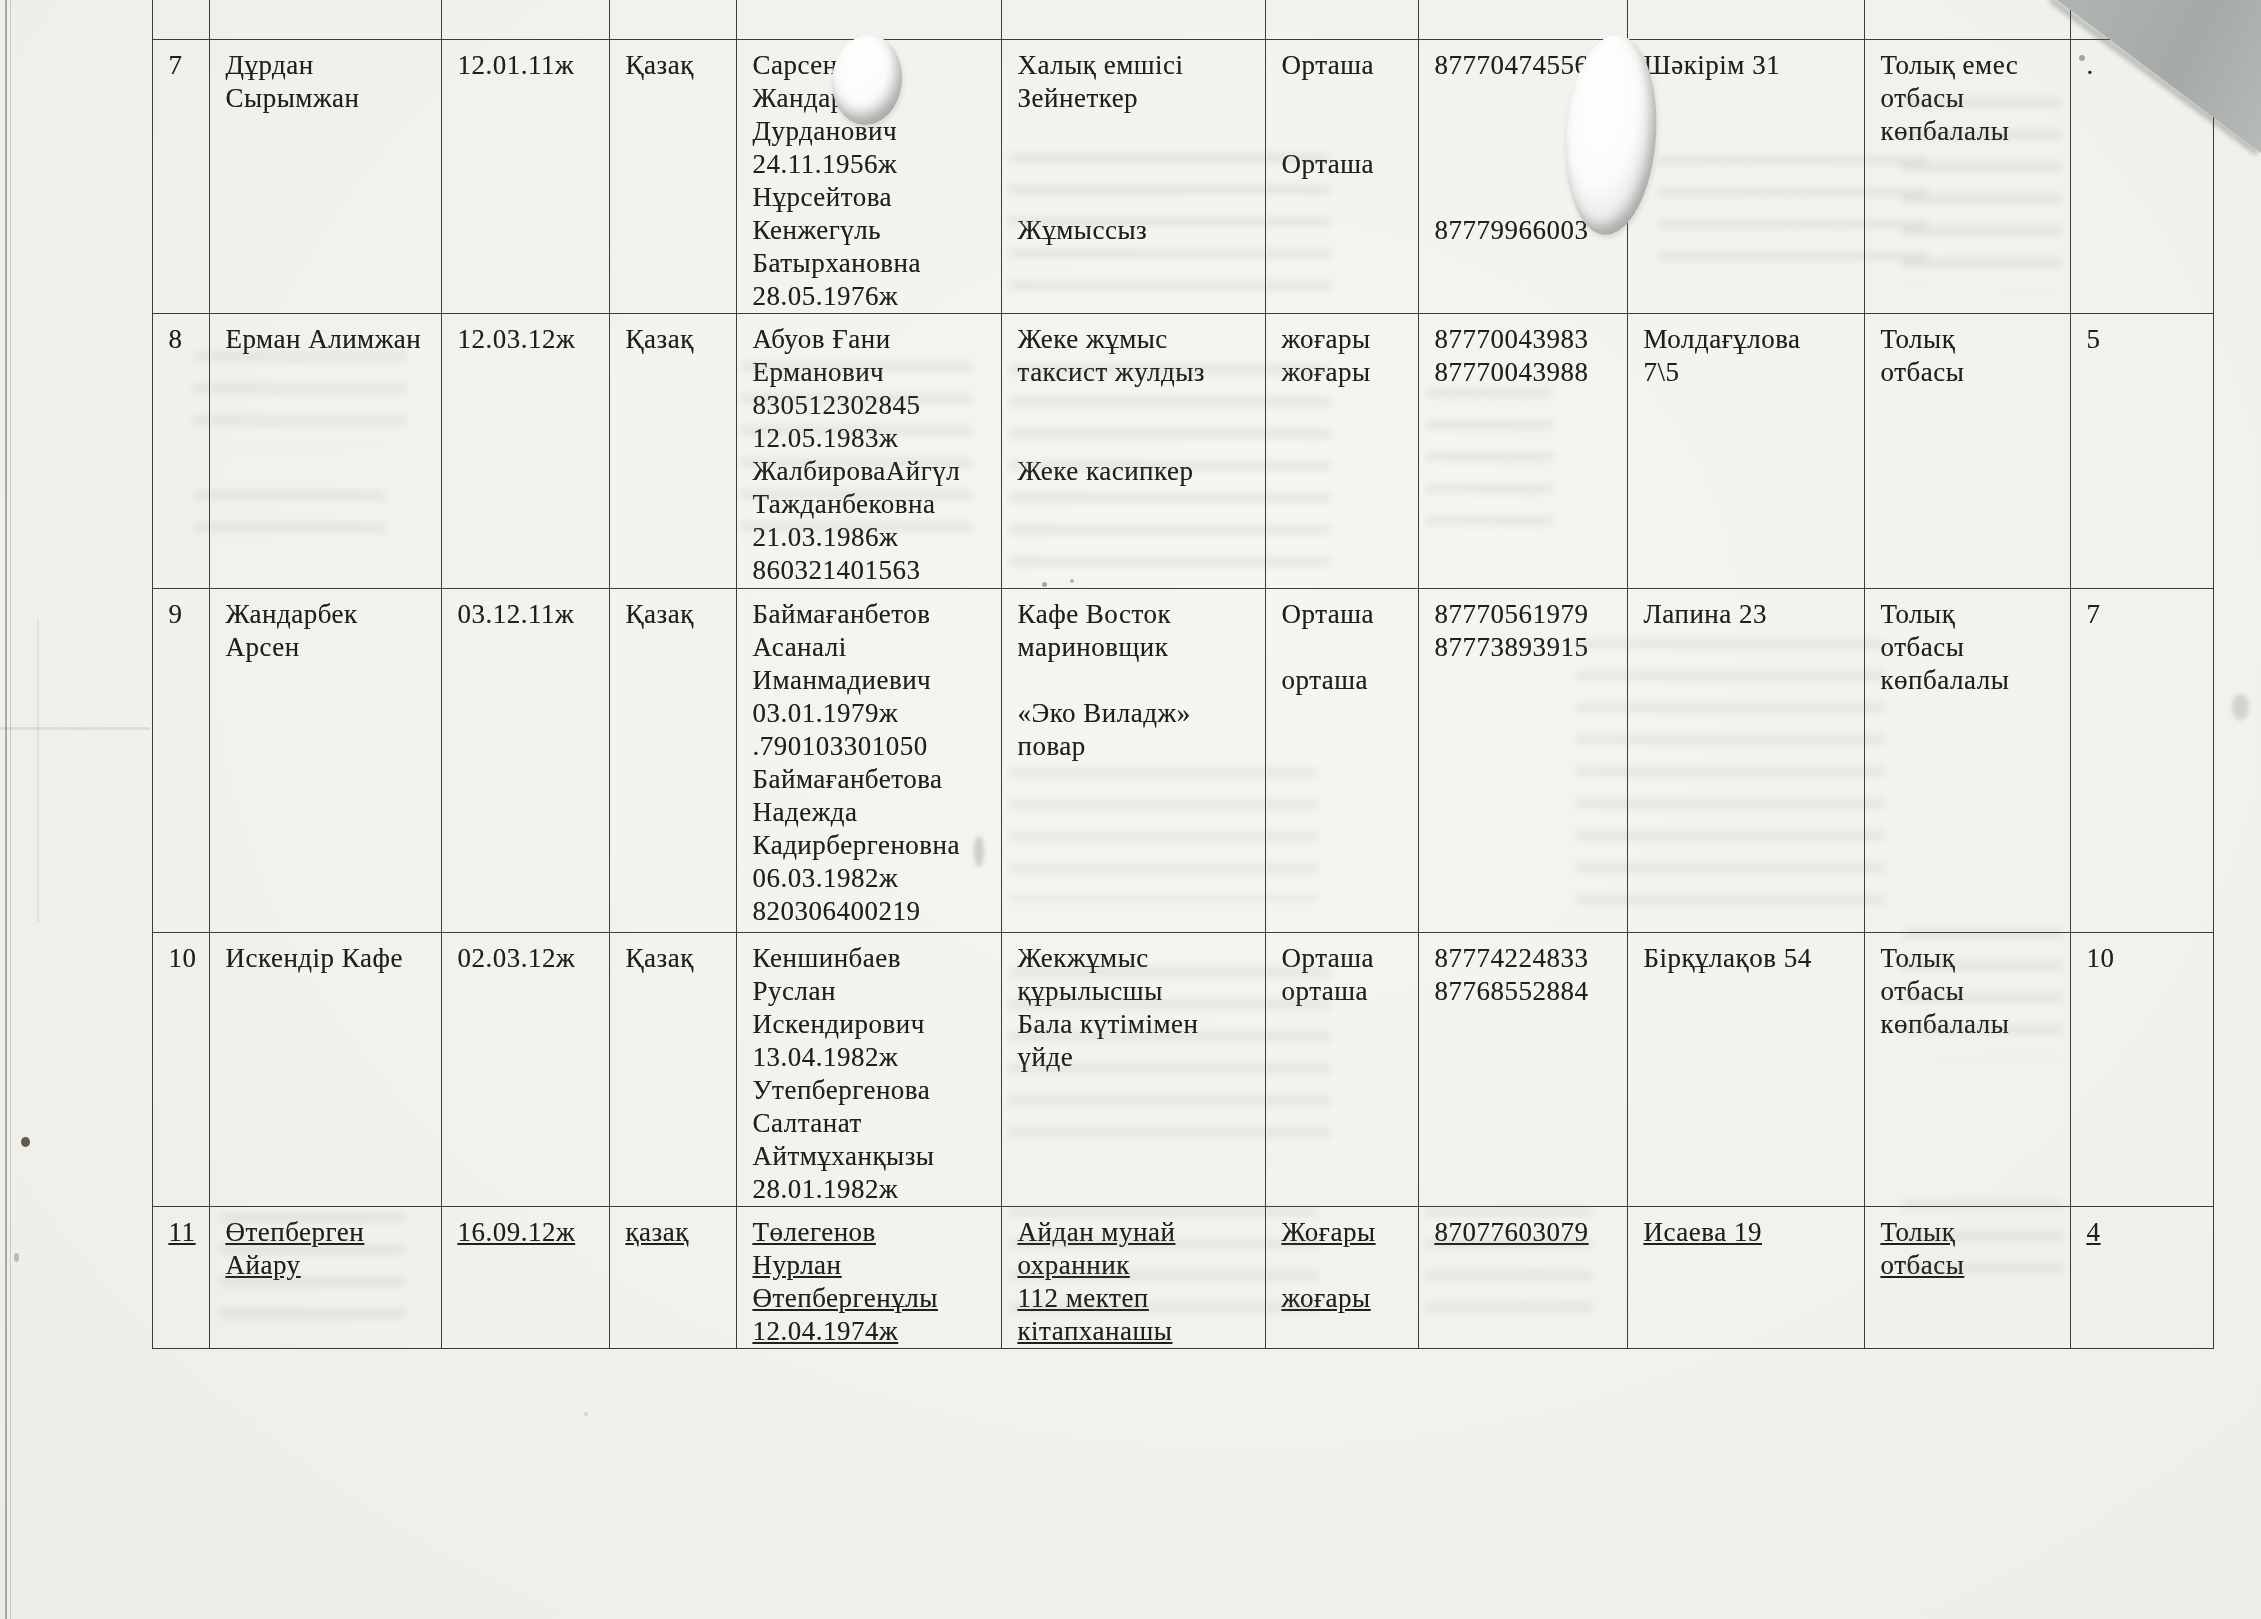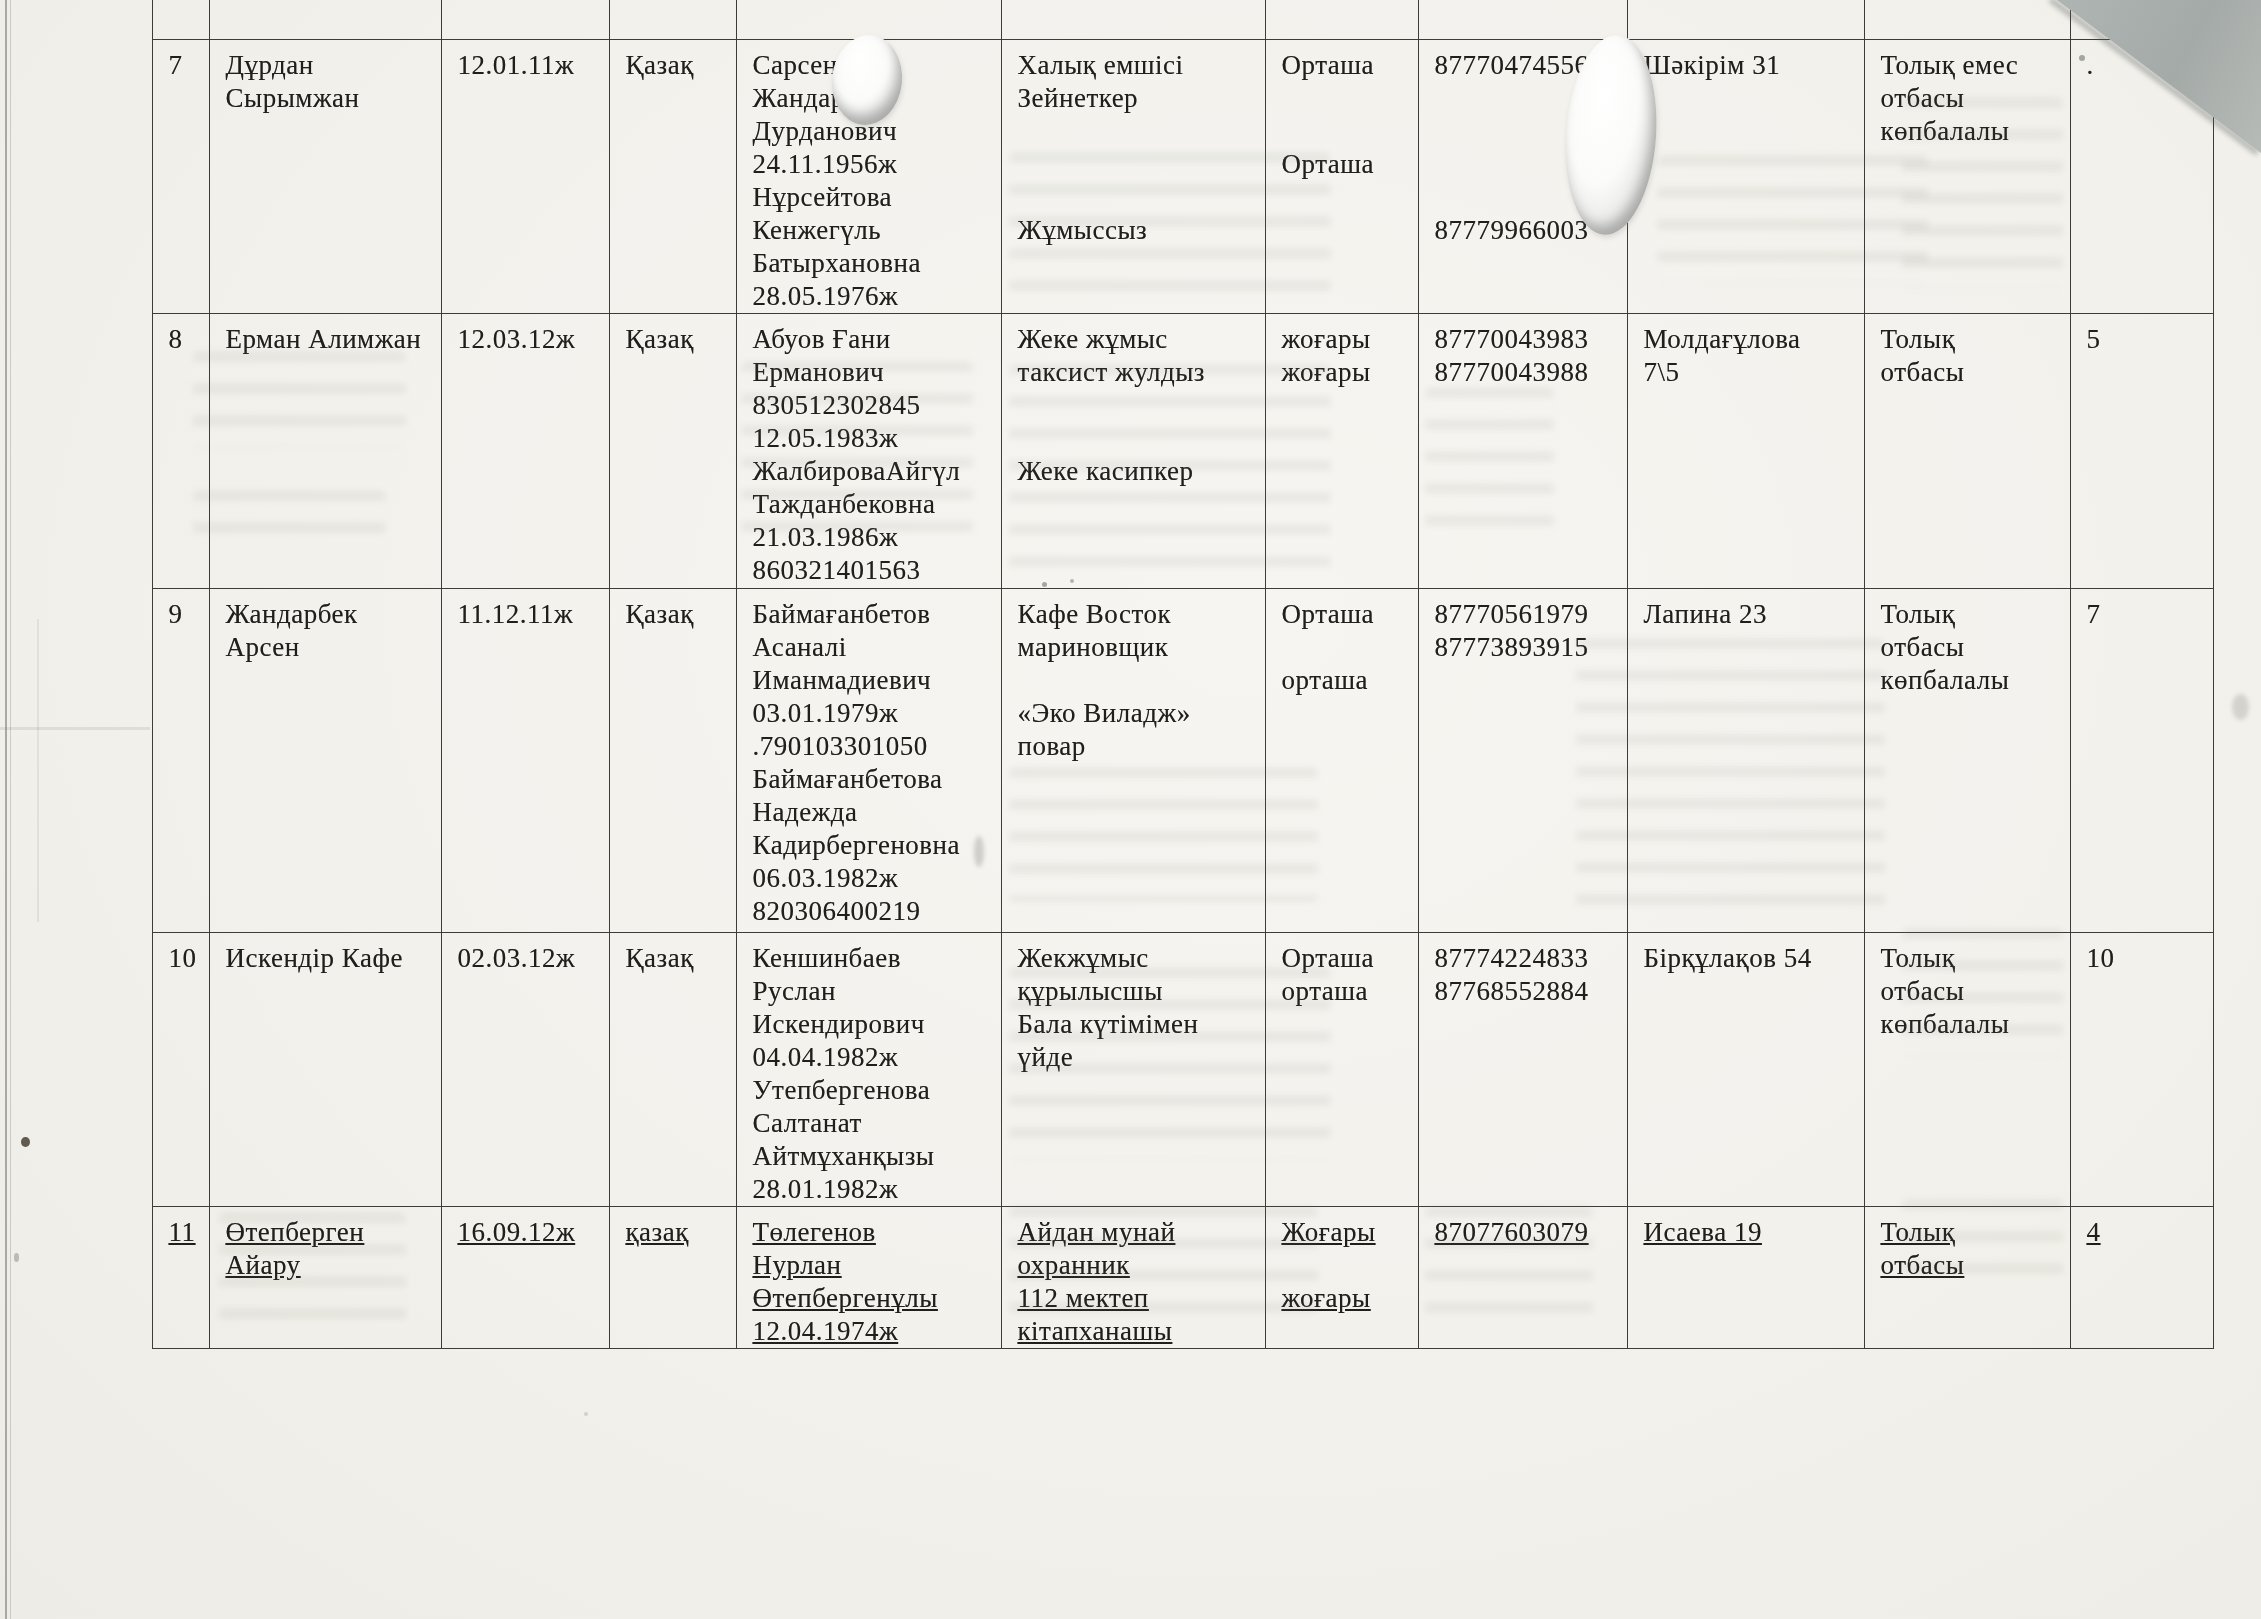--- a/index.html
+++ b/index.html
@@ -163,21 +163,21 @@
 7\5</td>
       <td>Толық
 отбасы</td>
       <td>5</td>
     </tr>
 
     <tr style="height:344px;">
       <td class="num">9</td>
       <td>Жандарбек
 Арсен</td>
-      <td>11.12.11ж</td>
+      <td>03.12.11ж</td>
       <td>Қазақ</td>
       <td>Баймағанбетов
 Асаналі
 Иманмадиевич
 03.01.1979ж
 .790103301050
 Баймағанбетова
 Надежда
 Кадирбергеновна
 06.03.1982ж
@@ -200,21 +200,21 @@
     </tr>
 
     <tr style="height:271px;">
       <td class="num">10</td>
       <td>Искендір Кафе</td>
       <td>02.03.12ж</td>
       <td>Қазақ</td>
       <td>Кеншинбаев
 Руслан
 Искендирович
-04.04.1982ж
+13.04.1982ж
 Утепбергенова
 Салтанат
 Айтмұханқызы
 28.01.1982ж</td>
       <td>Жекжұмыс
 құрылысшы
 Бала күтімімен
 үйде</td>
       <td>Орташа
 орташа</td>

